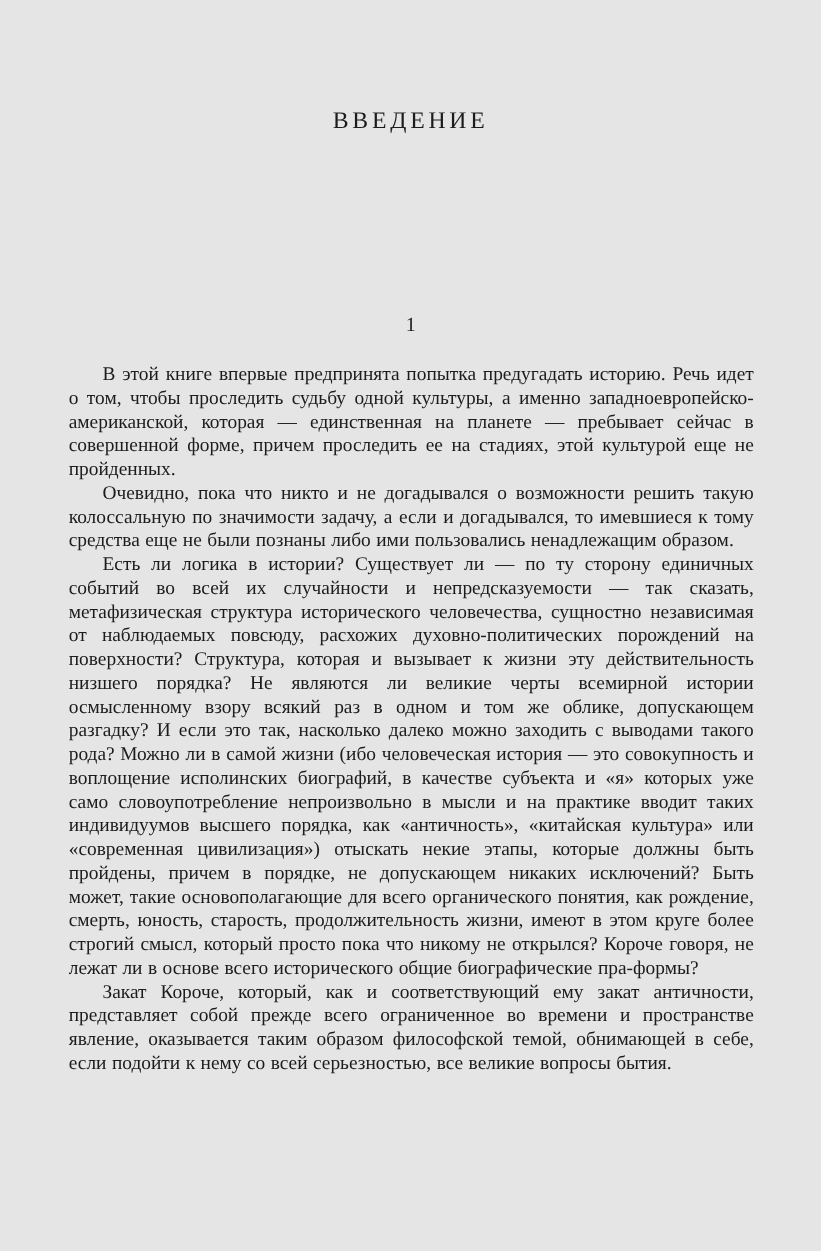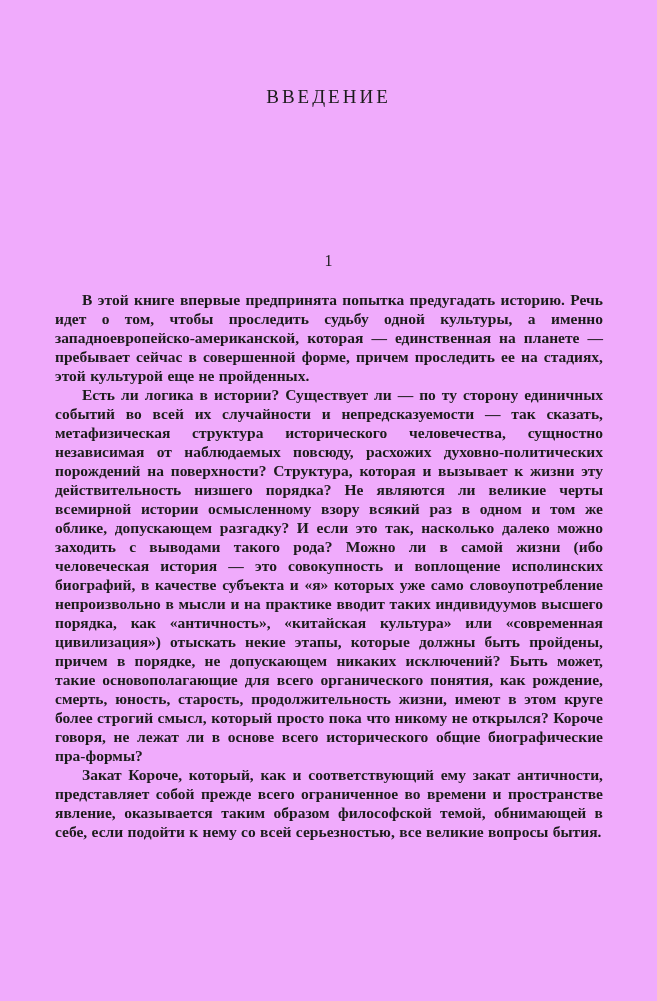--- a/index.html
+++ b/index.html
@@ -4,21 +4,21 @@
 <style>
   html, body {
     margin: 0;
     padding: 0;
     background: #ffffff;
   }
   .page {
     position: relative;
     width: 657px;
     height: 1001px;
-    background: #f0abfc;
+    background: #e5e5e5;
     overflow: hidden;
     font-family: "Liberation Serif", "DejaVu Serif", serif;
     color: #1c1c1c;
   }
   .heading {
     position: absolute;
     top: 86px;
     left: 0;
     right: 0;
     margin: 0;
@@ -37,36 +37,36 @@
   }
   .body-text {
     position: absolute;
     top: 290px;
     left: 55px;
     width: 548px;
     font-size: 15.5px;
     line-height: 19px;
     text-align: justify;
     text-justify: inter-word;
-    font-weight: bold;
   }
   .body-text p {
     margin: 0;
     text-indent: 27px;
     hyphens: auto;
     -webkit-hyphens: auto;
     word-spacing: 0.5px;
   }
 </style>
 </head>
 <body>
 
 <div class="page">
   <h1 class="heading">ВВЕДЕНИЕ</h1>
 
   <div class="section-number">1</div>
 
   <div class="body-text">
     <p>В этой книге впервые предпринята попытка предугадать историю. Речь идет о том, чтобы проследить судьбу одной культуры, а именно западноевропейско-американской, которая — единственная на планете — пребывает сейчас в совершенной форме, причем проследить ее на стадиях, этой культурой еще не пройденных.</p>
+    <p>Очевидно, пока что никто и не догадывался о возможности решить такую колоссальную по значимости задачу, а если и догадывался, то имевшиеся к тому средства еще не были познаны либо ими пользовались ненадлежащим образом.</p>
     <p>Есть ли логика в истории? Существует ли — по ту сторону единичных событий во всей их случайности и непредсказуемости — так сказать, метафизическая структура исторического человечества, сущностно независимая от наблюдаемых повсюду, расхожих духовно-политических порождений на поверхности? Структура, которая и вызывает к жизни эту действительность низшего порядка? Не являются ли великие черты всемирной истории осмысленному взору всякий раз в одном и том же облике, допускающем разгадку? И если это так, насколько далеко можно заходить с выводами такого рода? Можно ли в самой жизни (ибо человеческая история — это совокупность и воплощение исполинских биографий, в качестве субъекта и «я» которых уже само словоупотребление непроизвольно в мысли и на практике вводит таких индивидуумов высшего порядка, как «античность», «китайская культура» или «современная цивилизация») отыскать некие этапы, которые должны быть пройдены, причем в порядке, не допускающем никаких исключений? Быть может, такие основополагающие для всего органического понятия, как рождение, смерть, юность, старость, продолжительность жизни, имеют в этом круге более строгий смысл, который просто пока что никому не открылся? Короче говоря, не лежат ли в основе всего исторического общие биографические пра-формы?</p>
     <p>Закат Короче, который, как и соответствующий ему закат античности, представляет собой прежде всего ограниченное во времени и пространстве явление, оказывается таким образом философской темой, обнимающей в себе, если подойти к нему со всей серьезностью, все великие вопросы бытия.</p>
   </div>
 </div>
 
 </body></html>

